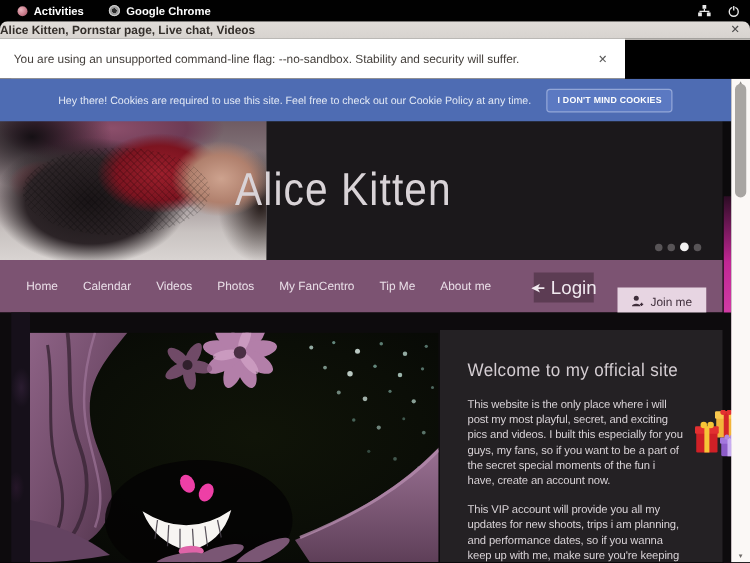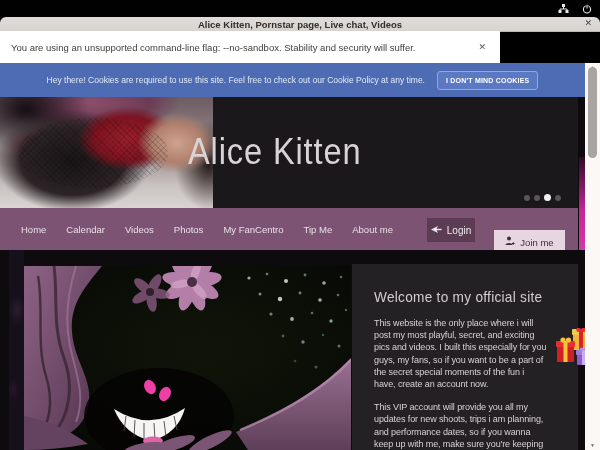--- a/index.html
+++ b/index.html
@@ -18,21 +18,21 @@
   .chrome-ico{width:9px;height:9px;border-radius:50%;
     background:radial-gradient(circle at 50% 50%,#2c2c2c 0 28%,#9a9a9a 30% 100%);
     box-shadow:inset 0 0 0 1px #cfcfcf;}
   .sys-clock{position:absolute;left:50%;transform:translateX(-50%);top:16px;height:17px;
     display:flex;align-items:center;font-size:10px;text-align:center;}
   .sys-right{position:absolute;right:8px;top:0;height:17px;display:flex;align-items:center;gap:13px;}
   .sys-right svg{display:block;}
   
   .titlebar{position:absolute;top:17px;left:0;width:600px;height:14px;
     background:linear-gradient(#e0dcd8,#d7d3cf);border-bottom:1px solid #bab6b2;
-    border-radius:6px 6px 0 0;display:flex;align-items:center;justify-content:center;}
+    border-radius:6px 6px 0 0;display:flex;align-items:center;justify-content:flex-start;}
   .titlebar .ttl{font-size:9.5px;font-weight:bold;color:#332e2a;}
   .titlebar .close{position:absolute;right:8px;top:1px;font-size:9px;color:#4a4a4a;cursor:default;}
   
   .warnbar{position:absolute;top:31px;left:0;width:500px;height:32px;background:#ffffff;
     display:flex;align-items:center;}
   .warnbar .msg{margin-left:11px;font-size:9.5px;color:#45403c;}
   .warnbar .close{position:absolute;right:14px;font-size:9px;color:#5a5a5a;}
   
   .viewport{position:absolute;top:63px;left:0;width:600px;height:387px;background:#0c0a0c;overflow:hidden;}
   
@@ -71,21 +71,21 @@
     color:#d9d3d7;font-size:37px;font-weight:200;font-stretch:condensed;
     transform:scaleX(.88);transform-origin:left center;letter-spacing:1px;}
   .carousel-dots{position:absolute;right:17px;bottom:7px;display:flex;align-items:center;gap:4px;z-index:3;}
   .carousel-dots .dot{width:6px;height:6px;border-radius:50%;background:#585457;cursor:pointer;}
   .carousel-dots .dot.active{width:7px;height:7px;background:#f3f1f2;}
   
   .navbar{position:absolute;top:145px;left:0;width:578px;height:42px;background:#7c5372;}
   .nav-items{position:absolute;left:21px;top:0;height:42px;display:flex;align-items:center;gap:20px;}
   .nav-link{color:#eadfe8;font-size:9.5px;text-decoration:none;cursor:pointer;padding:2px 0;}
   .login-btn{position:absolute;left:427px;top:10px;width:48px;height:24px;background:#5c3c53;
-    display:flex;align-items:center;justify-content:center;gap:5px;color:#f0e9ef;font-size:10px;
+    display:flex;align-items:center;justify-content:center;gap:5px;color:#f0e9ef;font-size:15px;
     border:none;cursor:pointer;font-family:"Liberation Sans",sans-serif;}
   .join-btn{position:absolute;left:494px;top:22px;width:71px;height:24px;background:#e7d5e2;
     display:flex;align-items:center;justify-content:center;gap:5px;color:#3f2e3b;font-size:9.5px;
     border:none;cursor:pointer;font-family:"Liberation Sans",sans-serif;}
   
   .content{position:absolute;top:187px;left:0;width:585px;height:200px;background:#0d0b0d;}
   .content-left-tex{position:absolute;left:9px;top:0;width:15px;height:200px;background:#16101a;
     background-image:radial-gradient(10px 20px at 8px 60px,#2a1c30 0,rgba(42,28,48,0) 80%),
       radial-gradient(8px 16px at 4px 140px,#251628 0,rgba(37,22,40,0) 80%);}
   .cat-image{position:absolute;left:24px;top:16px;width:327px;height:184px;overflow:hidden;cursor:pointer;}
@@ -102,20 +102,30 @@
     justify-content:center;font-size:5px;color:#8d8a87;cursor:pointer;}
   .sb-thumb{position:absolute;top:4px;left:3px;width:9px;height:91px;background:#a8a5a2;
     border-radius:5px;cursor:grab;}
   .sb-down{position:absolute;bottom:1px;left:0;width:15px;height:8px;display:flex;align-items:center;
     justify-content:center;font-size:5px;color:#6d6a67;cursor:pointer;}
 </style>
 </head>
 <body>
 
 <div class="sysbar">
+  <div class="sys-left">
+    <div class="sys-item">
+      <span class="act-dot"></span>
+      <span>Activities</span>
+    </div>
+    <div class="sys-item">
+      <span class="chrome-ico"></span>
+      <span>Google Chrome</span>
+    </div>
+  </div>
   <div class="sys-clock">Sep 7  23:03</div>
   <div class="sys-right">
     <span>
       <svg width="11" height="11" viewBox="0 0 11 11">
           <rect x="4" y="1" width="3" height="3" fill="#e8e8e8"></rect>
           <rect x="0.5" y="7" width="3" height="3" fill="#e8e8e8"></rect>
           <rect x="7.5" y="7" width="3" height="3" fill="#e8e8e8"></rect>
           <path d="M5.5 4v2M2 7V6h7v1" stroke="#e8e8e8" stroke-width="1" fill="none"></path>
         </svg>
     </span>

